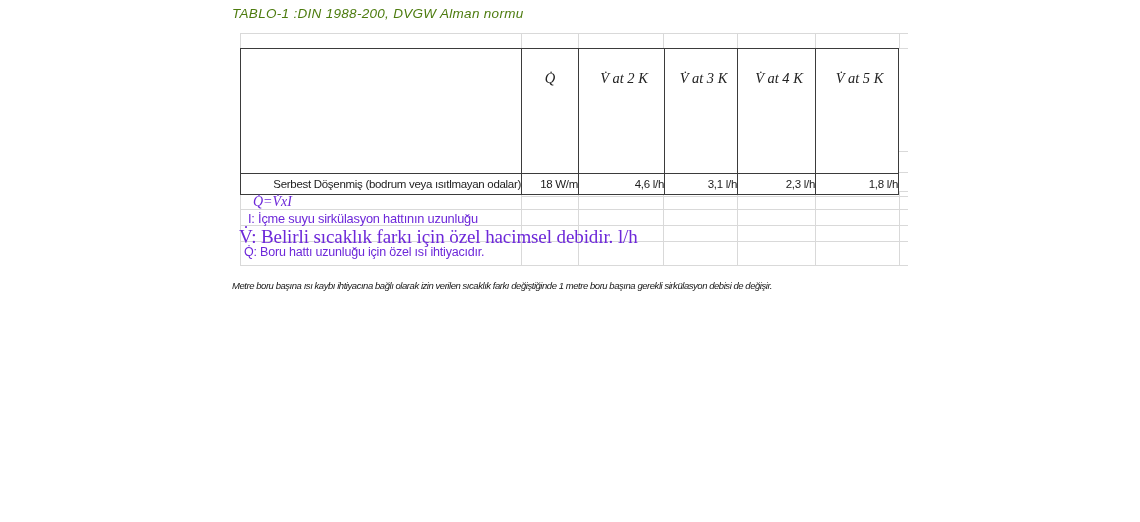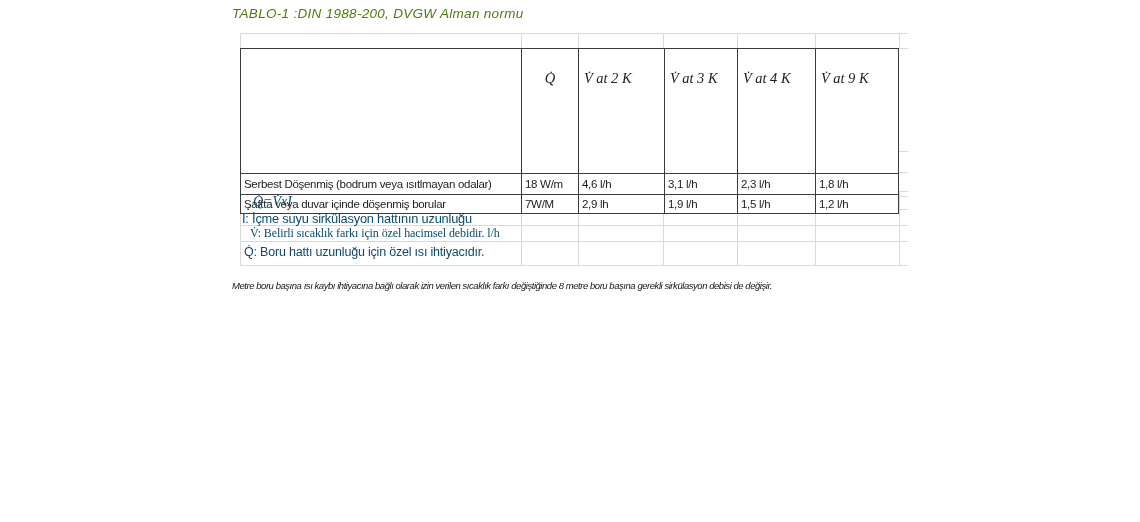--- a/index.html
+++ b/index.html
@@ -33,40 +33,41 @@
     border:1px solid var(--table-border);
     background:#ffffff;
     overflow:hidden;white-space:nowrap;
     padding:0;
   }
   tr.hdr td{
     height:103px;vertical-align:top;
     font-family:"Liberation Serif",serif;font-style:italic;
     font-size:14.5px;color:#222;
     padding-top:21px;
+    text-align:center;
   }
   tr.hdr td.qcol{text-align:center;}
   tr.hdr td.vcol{padding-left:5px;}
   tr.data td{
     font-family:"Liberation Sans",sans-serif;
     font-size:11.5px;letter-spacing:-0.3px;color:#1c1c1c;
-    vertical-align:middle;padding-left:3px;
+    vertical-align:middle;padding-left:12px;text-align:right;
   }
   tr.r1 td{height:20px;}
   tr.r2 td{height:18px;}
   
-  .note{position:absolute;white-space:nowrap;color:#0c4a6e;}
+  .note{position:absolute;white-space:nowrap;color:#6d28d9;}
   .note.math{
     left:253px;top:194px;
     font-family:"Liberation Serif",serif;font-style:italic;font-size:14px;
   }
-  .note.sans1{left:242px;top:211px;font-size:12.8px;letter-spacing:-0.2px;}
+  .note.sans1{left:248px;top:211px;font-size:12.8px;letter-spacing:-0.2px;}
   .note.serif{
-    left:250px;top:226px;
-    font-family:"Liberation Serif",serif;font-size:12px;letter-spacing:-0.1px;
+    left:239px;top:226px;
+    font-family:"Liberation Serif",serif;font-size:19px;letter-spacing:-0.1px;
   }
   .note.sans2{left:244px;top:245px;font-size:12.5px;letter-spacing:-0.2px;}
   .footnote{
     position:absolute;left:232px;top:280px;
     font-style:italic;font-size:9.5px;letter-spacing:-0.45px;
     color:#161616;white-space:nowrap;
   }
 </style>
 </head>
 <body>
@@ -107,39 +108,31 @@
       <col style="width:78px">
       <col style="width:83px">
   </colgroup>
   <tbody>
       <tr class="hdr">
     <td class="lcol"></td>
     <td class="qcol">Q̇</td>
     <td class="vcol">V̇ at 2 K</td>
     <td class="vcol">V̇ at 3 K</td>
     <td class="vcol">V̇ at 4 K</td>
-    <td class="vcol">V̇ at 9 K</td>
+    <td class="vcol">V̇ at 5 K</td>
   </tr>
   <tr class="data r1">
     <td>Serbest Döşenmiş (bodrum veya ısıtlmayan odalar)</td>
     <td>18 W/m</td>
     <td>4,6 l/h</td>
     <td>3,1 l/h</td>
     <td>2,3 l/h</td>
     <td>1,8 l/h</td>
   </tr>
-  <tr class="data r2">
-    <td>Şaftta veya duvar içinde döşenmiş borular</td>
-    <td>7W/M</td>
-    <td>2,9 lh</td>
-    <td>1,9 l/h</td>
-    <td>1,5 l/h</td>
-    <td>1,2 l/h</td>
-  </tr>
 </tbody>
   </table>
 
 <div class="note math">Q̇=V̇xI</div>
 <div class="note sans1">I: İçme suyu sirkülasyon hattının uzunluğu</div>
 <div class="note serif">V̇: Belirli sıcaklık farkı için özel hacimsel debidir. l/h</div>
 <div class="note sans2">Q̇: Boru hattı uzunluğu için özel ısı ihtiyacıdır.</div>
 
-<div class="footnote">Metre boru başına ısı kaybı ihtiyacına bağlı olarak izin verilen sıcaklık farkı değiştiğinde 8 metre boru başına gerekli sirkülasyon debisi de değişir.</div>
+<div class="footnote">Metre boru başına ısı kaybı ihtiyacına bağlı olarak izin verilen sıcaklık farkı değiştiğinde 1 metre boru başına gerekli sirkülasyon debisi de değişir.</div>
 
 </body></html>

